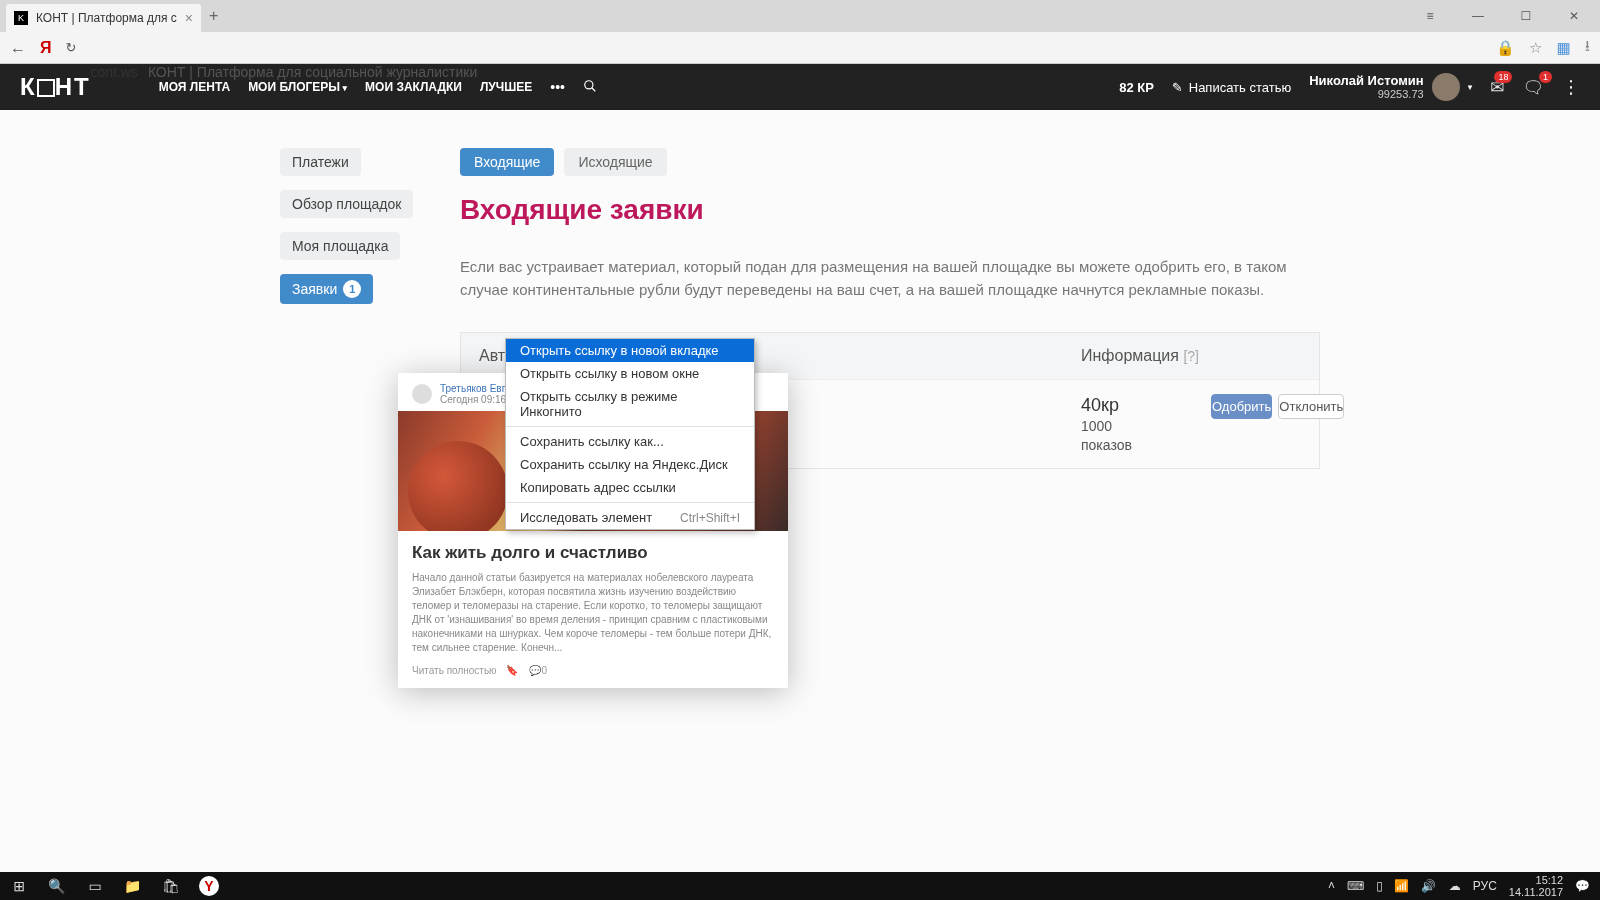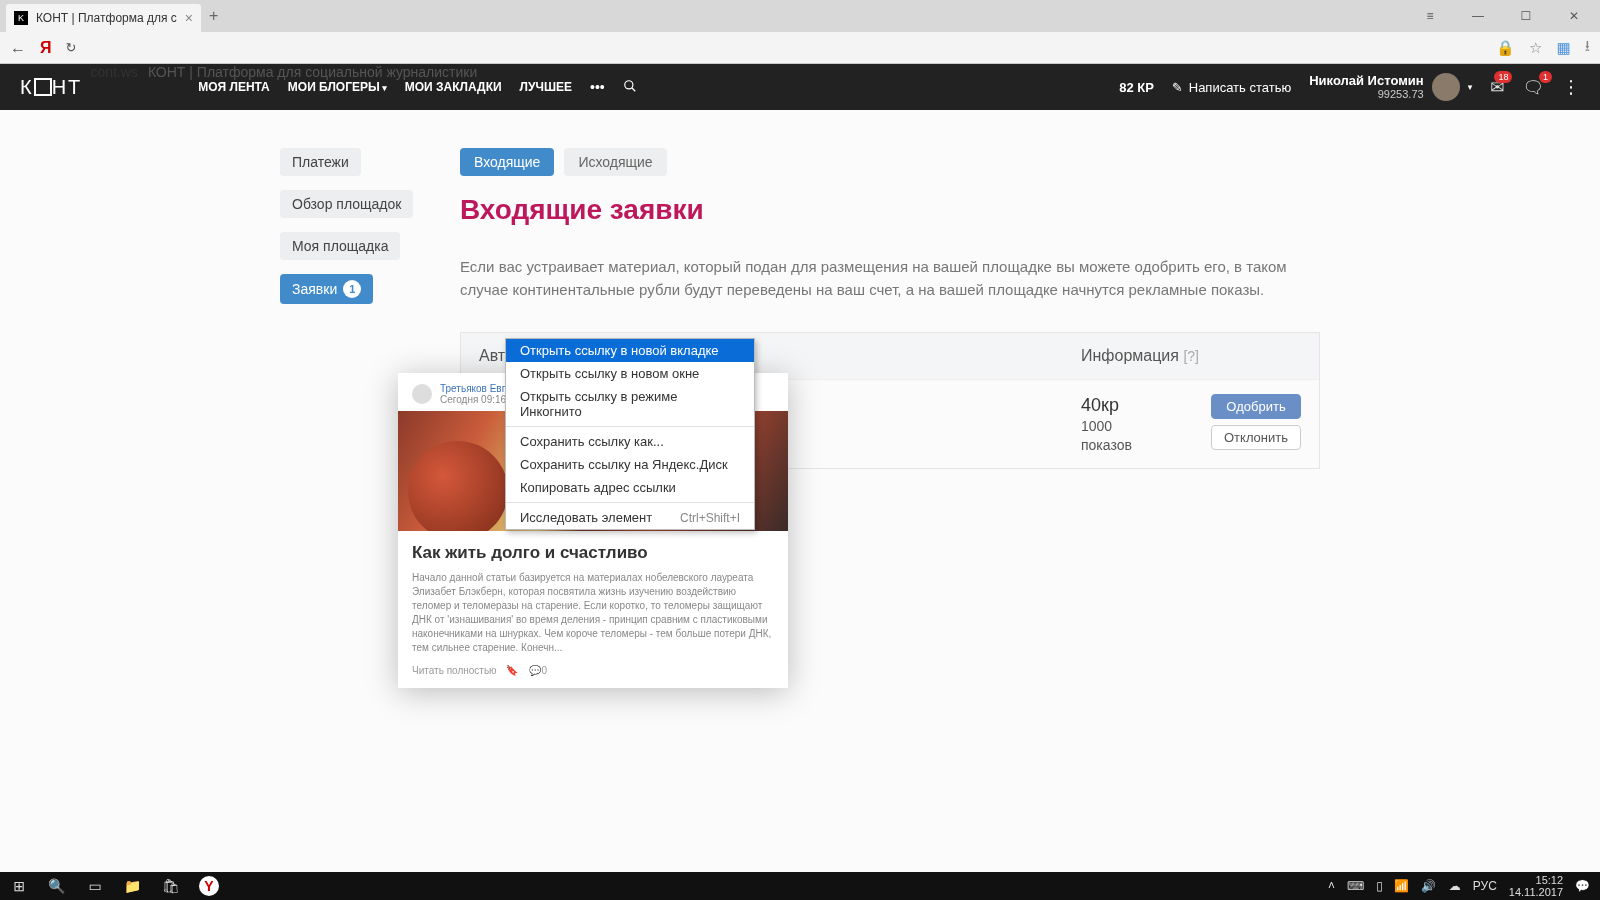--- a/index.html
+++ b/index.html
@@ -15,21 +15,21 @@
 .winbtn { width:44px; height:28px; display:flex; align-items:center; justify-content:center; font-size:12px; color:#555; }
 .addrbar { height:32px; background:#f4f4f4; display:flex; align-items:center; padding:0 10px; gap:14px; border-bottom:1px solid #ccc;}
 .addrbar .icon { color:#555; font-size:16px; }
 .addr { flex:1; display:flex; align-items:center; gap:10px; font-size:14px;margin-top:48px; }
 .addr .host { color:#333; }
 .addr .title { color:#555; }
 .addricons { display:flex; gap:14px; align-items:center; color:#888; font-size:15px; }
 
 
 .siteheader { height:46px; background:#222; color:#fff; display:flex; align-items:center; padding:0 20px; font-size:13px; }
-.logo { font-weight:normal; font-size:20px; letter-spacing:2px; margin-right:116px;}
+.logo { font-weight:bold; font-size:24px; letter-spacing:2px; margin-right:68px;}
 .logo .box { display:inline-block; border:2px solid #fff; width:18px; height:18px; position:relative; top:2px; }
 .navlink { margin-right:18px; font-weight:600; font-size:12px; cursor:default; }
 .navlink.drop::after { content:" ▾"; font-size:9px; }
 .dots { margin-right:18px; font-size:14px; }
 .search { margin-right:18px; font-size:14px; }
 .right { margin-left:auto; display:flex; align-items:center; gap:18px; }
 .kp { font-size:13px; font-weight:600;}
 .write { font-size:13px; display:flex; align-items:center; gap:6px;}
 .userblock { display:flex; align-items:center; gap:8px; }
 .userinfo { text-align:right; line-height:1.1;}
@@ -62,21 +62,21 @@
 .thead .c3 { width:90px;}
 .qmark { color:#aaa; font-size:14px;}
 .row { display:flex; padding:14px 18px; border-top:1px solid #eee; align-items:flex-start;}
 .rav { width:34px; height:34px; border-radius:50%; background:#ddd; margin-right:14px; overflow:hidden;}
 .rav svg { width:100%; height:100%;}
 .rinfo { flex:1;}
 .rtitle { color:#3b73b9; font-size:15px;}
 .rauthor { color:#777; font-size:14px;}
 .rinfo2 { width:130px; font-size:14px; color:#555; line-height:1.3;}
 .rinfo2 .big { font-size:18px; color:#333;}
-.ractions { width:90px; display:flex; flex-direction:column; gap:6px;}
+.ractions { width:90px; display:flex; gap:6px;}
 .btn { font-size:13px; padding:4px 0; border-radius:4px; text-align:center; border:1px solid #ccc; background:#fff; color:#555;}
 .btn.primary { background:#6a8fc7; color:#fff; border-color:#6a8fc7;}
 
 
 .card { position:absolute; left:398px; top:373px; width:390px; background:#fff; box-shadow:0 4px 30px rgba(0,0,0,0.25); padding:0 0 12px 0;}
 .card::before { content:""; position:absolute; top:-8px; left:22px; border:8px solid transparent; border-bottom-color:#fff;}
 .cardhead { display:flex; align-items:center; gap:8px; padding:10px 14px 6px; font-size:10px; color:#888;}
 .cav { width:20px; height:20px; border-radius:50%; background:#ddd;}
 .cauth { color:#3b73b9; font-size:10px;}
 .cardimg { height:120px; background:linear-gradient(120deg,#8b3a2a 0%,#c95b3a 20%,#d4a05a 35%,#e8c878 45%,#7a3a28 55%,#b04830 70%,#3a2a28 100%); position:relative; overflow:hidden;}

